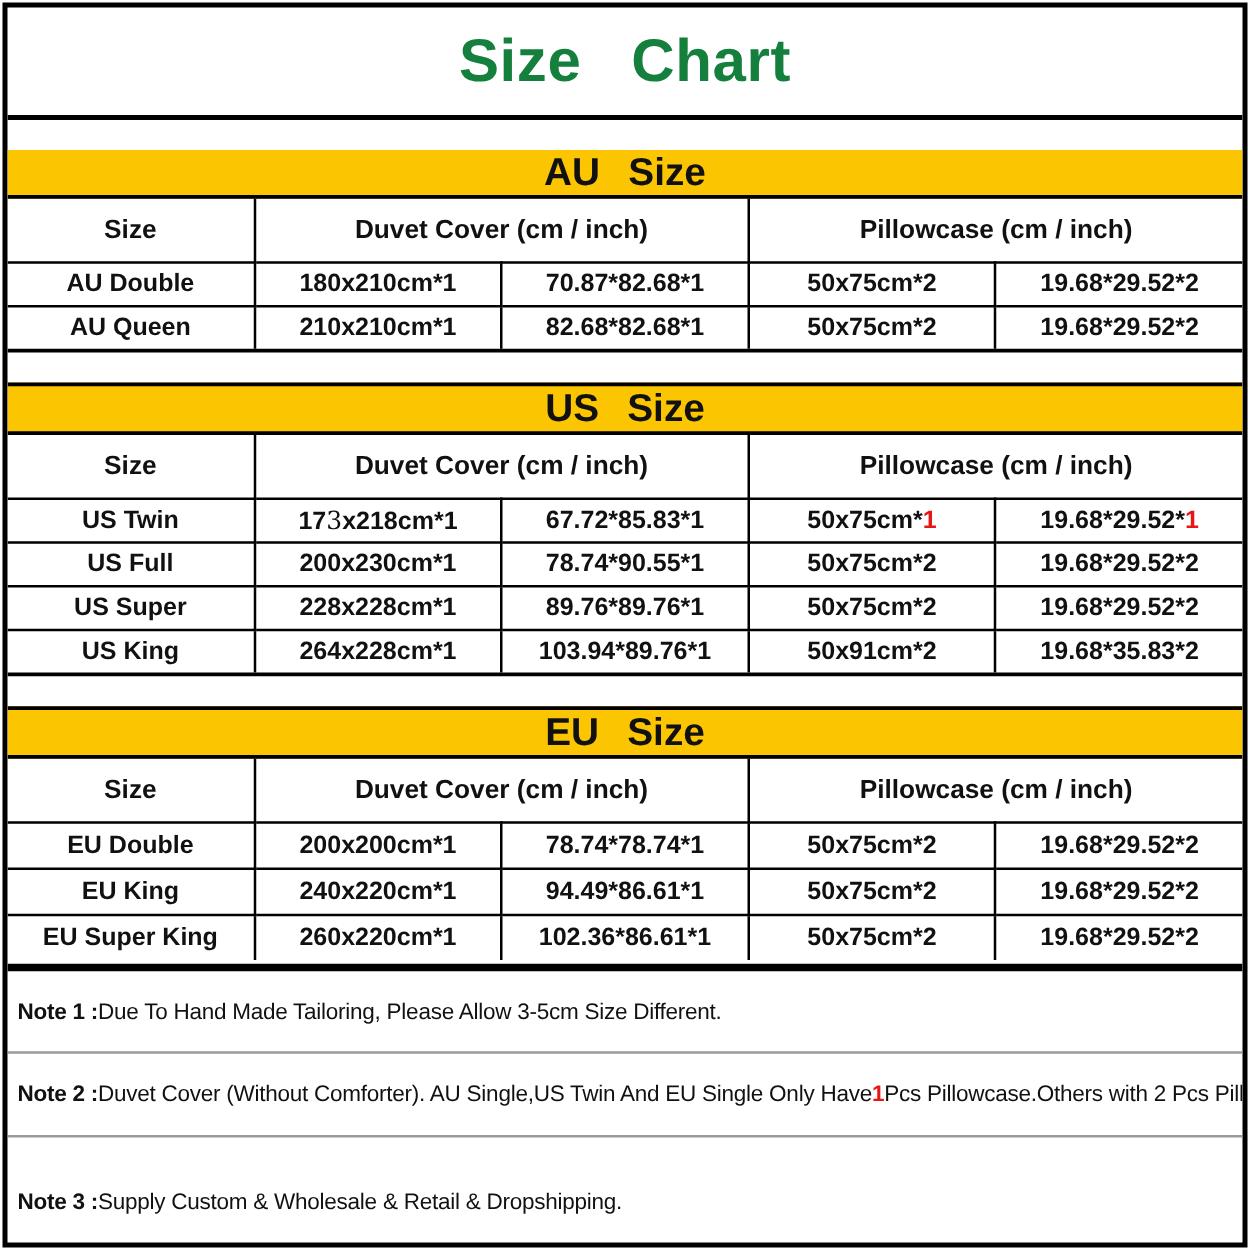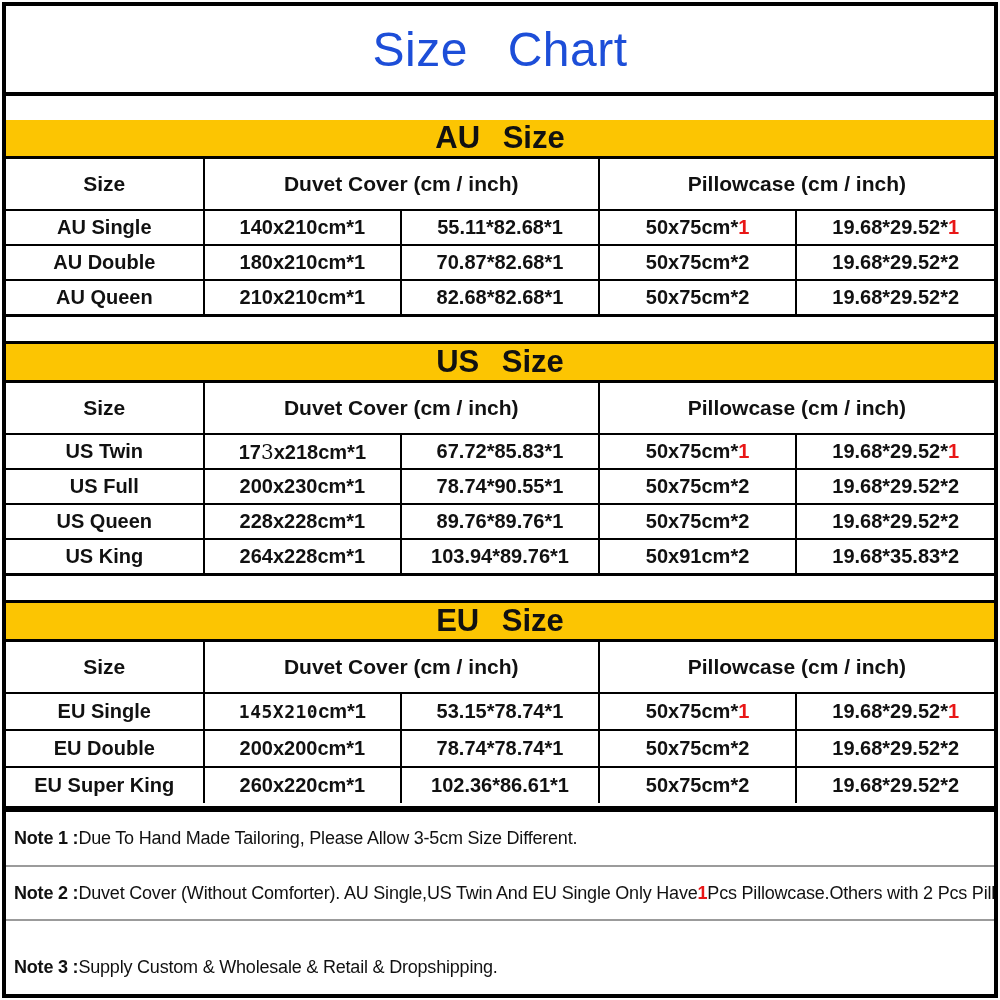--- a/index.html
+++ b/index.html
@@ -8,21 +8,21 @@
   .page { box-sizing: border-box; width: 1000px; height: 1000px; padding: 2px; background: #fff; }
   .frame {
     box-sizing: border-box; height: 100%;
     border: 4px solid #000;
     display: flex; flex-direction: column; overflow: hidden; background: #fff;
   }
 
   .title-bar {
     flex: 0 0 86px; border-bottom: 4px solid #000;
     display: flex; align-items: center; justify-content: center;
-    font-size: 48px; font-weight: normal; color: #1d4ed8; word-spacing: 26px;
+    font-size: 48px; font-weight: bold; color: #15803d; word-spacing: 26px;
     letter-spacing: 0.5px;
   }
 
   .banner {
     flex: 0 0 59px; background: var(--banner_yellow, #fcc502);
     border-bottom: 3px solid #000;
     display: flex; align-items: center; justify-content: center;
     font-size: 31px; font-weight: bold; color: #111; word-spacing: 14px; margin-top: 24px;
   }
   .bordered-top { border-top: 3px solid #000; }
@@ -78,27 +78,20 @@
           </colgroup>
         <thead>
           <tr>
             <th>Size</th>
             <th colspan="2">Duvet Cover (cm / inch)</th>
             <th colspan="2">Pillowcase (cm / inch)</th>
           </tr>
         </thead>
         <tbody>
             <tr>
-              <td><span>AU Single</span></td>
-              <td><span>140x210cm*1</span></td>
-              <td><span>55.11*82.68*1</span></td>
-              <td><span>50x75cm*</span><span class="red">1</span></td>
-              <td><span>19.68*29.52*</span><span class="red">1</span></td>
-            </tr>
-            <tr>
               <td><span>AU Double</span></td>
               <td><span>180x210cm*1</span></td>
               <td><span>70.87*82.68*1</span></td>
               <td><span>50x75cm*2</span></td>
               <td><span>19.68*29.52*2</span></td>
             </tr>
             <tr>
               <td><span>AU Queen</span></td>
               <td><span>210x210cm*1</span></td>
               <td><span>82.68*82.68*1</span></td>
@@ -135,21 +128,21 @@
               <td><span>19.68*29.52*</span><span class="red">1</span></td>
             </tr>
             <tr>
               <td><span>US Full</span></td>
               <td><span>200x230cm*1</span></td>
               <td><span>78.74*90.55*1</span></td>
               <td><span>50x75cm*2</span></td>
               <td><span>19.68*29.52*2</span></td>
             </tr>
             <tr>
-              <td><span>US Queen</span></td>
+              <td><span>US Super</span></td>
               <td><span>228x228cm*1</span></td>
               <td><span>89.76*89.76*1</span></td>
               <td><span>50x75cm*2</span></td>
               <td><span>19.68*29.52*2</span></td>
             </tr>
             <tr>
               <td><span>US King</span></td>
               <td><span>264x228cm*1</span></td>
               <td><span>103.94*89.76*1</span></td>
               <td><span>50x91cm*2</span></td>
@@ -171,30 +164,30 @@
           </colgroup>
         <thead>
           <tr>
             <th>Size</th>
             <th colspan="2">Duvet Cover (cm / inch)</th>
             <th colspan="2">Pillowcase (cm / inch)</th>
           </tr>
         </thead>
         <tbody>
             <tr>
-              <td><span>EU Single</span></td>
-              <td><span class="seg-mono">145X210</span><span>cm*1</span></td>
-              <td><span>53.15*78.74*1</span></td>
-              <td><span>50x75cm*</span><span class="red">1</span></td>
-              <td><span>19.68*29.52*</span><span class="red">1</span></td>
-            </tr>
-            <tr>
               <td><span>EU Double</span></td>
               <td><span>200x200cm*1</span></td>
               <td><span>78.74*78.74*1</span></td>
+              <td><span>50x75cm*2</span></td>
+              <td><span>19.68*29.52*2</span></td>
+            </tr>
+            <tr>
+              <td><span>EU King</span></td>
+              <td><span>240x220cm*1</span></td>
+              <td><span>94.49*86.61*1</span></td>
               <td><span>50x75cm*2</span></td>
               <td><span>19.68*29.52*2</span></td>
             </tr>
             <tr>
               <td><span>EU Super King</span></td>
               <td><span>260x220cm*1</span></td>
               <td><span>102.36*86.61*1</span></td>
               <td><span>50x75cm*2</span></td>
               <td><span>19.68*29.52*2</span></td>
             </tr>

